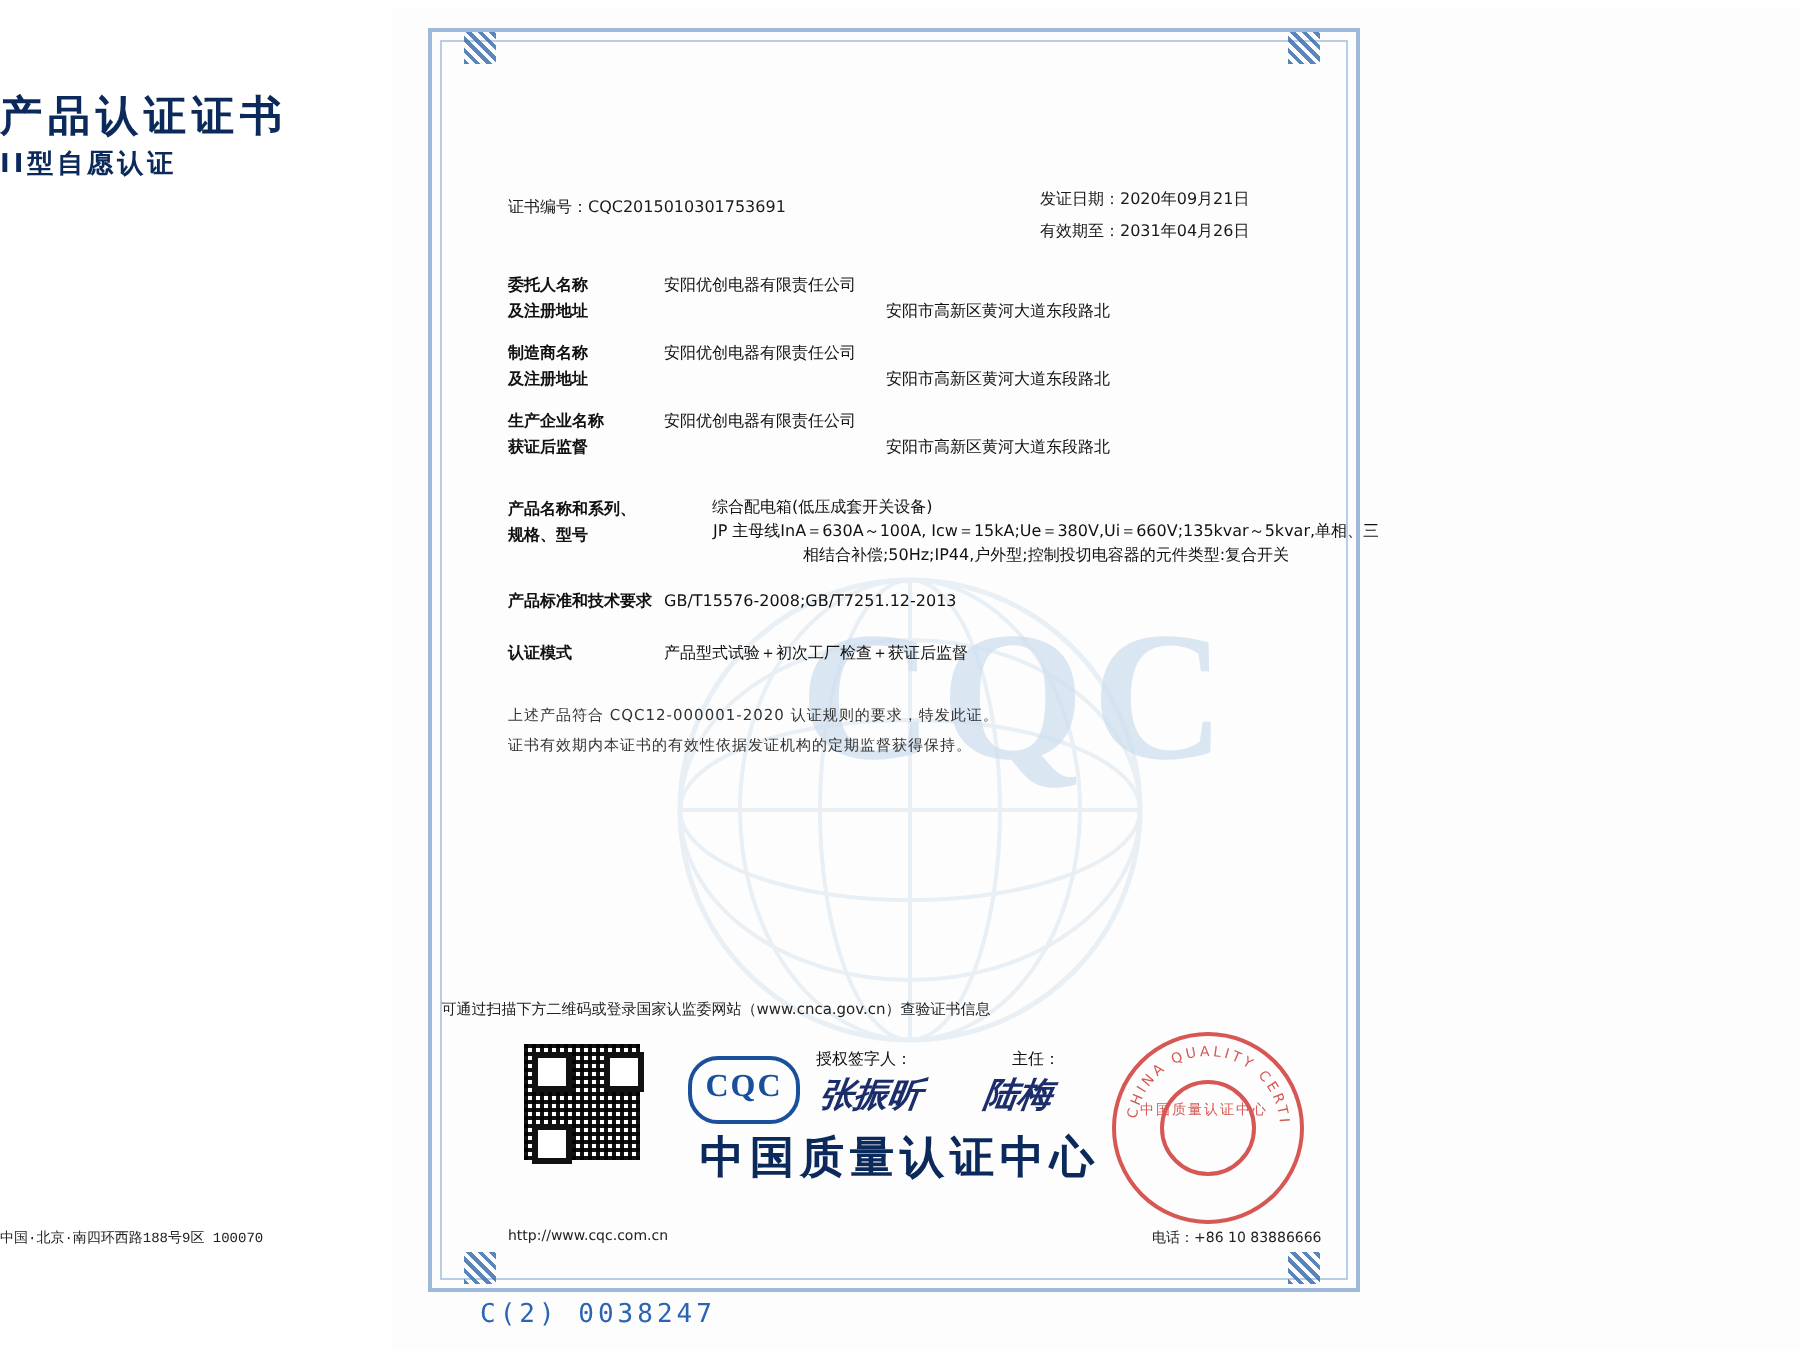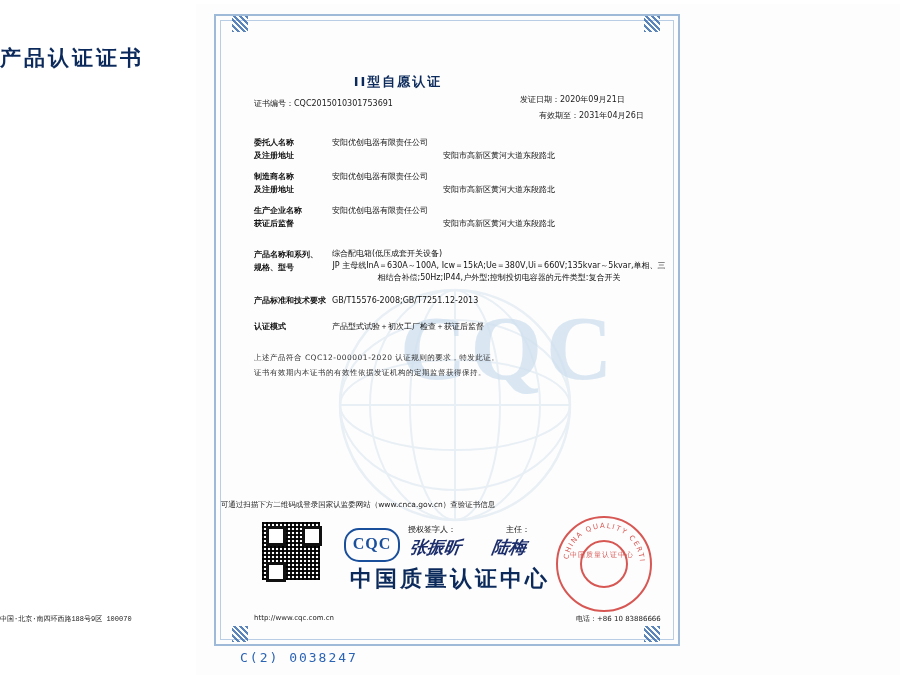--- a/index.html
+++ b/index.html
@@ -94,21 +94,20 @@
     font-weight: bold;
     color: #0b2a5b;
     letter-spacing: 3px;
     font-family: "DejaVu Sans", sans-serif;
   }
   .title-sub {
     position: absolute;
     left: 0;
     top: 73px;
     width: 796px;
-    text-align: center;
     font-size: 13px;
     font-weight: bold;
     color: #0b2a5b;
     letter-spacing: 2px;
     font-family: "DejaVu Sans", sans-serif;
   }
 
   .cert-no {
     position: absolute;
     left: 254px;
@@ -129,21 +128,20 @@
     font-family: "DejaVu Sans", sans-serif;
   }
   .valid-date {
     position: absolute;
     left: 520px;
     top: 110px;
     font-size: 8px;
     color: #1a1a1a;
     white-space: nowrap;
     font-family: "DejaVu Sans", sans-serif;
-    margin-left: 19px;
   }
 
   
   .field {
     position: absolute;
     left: 254px;
     width: 412px;
   }
   .field .label {
     position: absolute;
@@ -167,21 +165,21 @@
     color: #111;
     line-height: 13px;
     font-family: "DejaVu Sans", sans-serif;
   }
   .field .value .v2 { display: block; text-align: center; }
 
   .f-client   { top: 136px; }
   .f-maker    { top: 170px; }
   .f-producer { top: 204px; }
   .f-product  { top: 248px; }
-  .f-product .value { line-height: 12px; }
+  .f-product .value { line-height: 12px; margin-left: 24px; }
   .f-standard { top: 294px; }
   .f-mode     { top: 320px; }
 
   
   .note {
     position: absolute;
     left: 254px;
     top: 350px;
     width: 410px;
     font-size: 7.5px;

